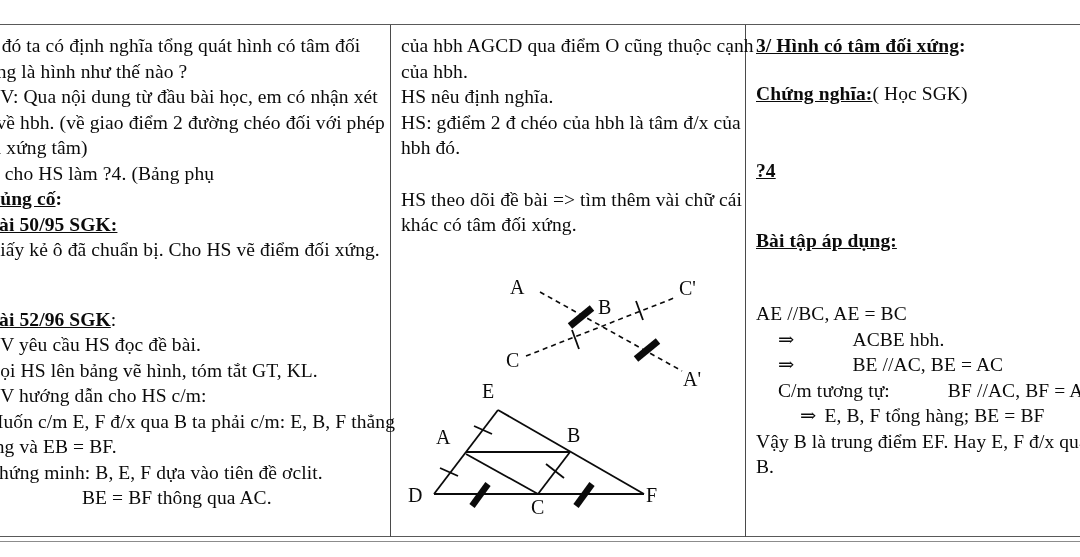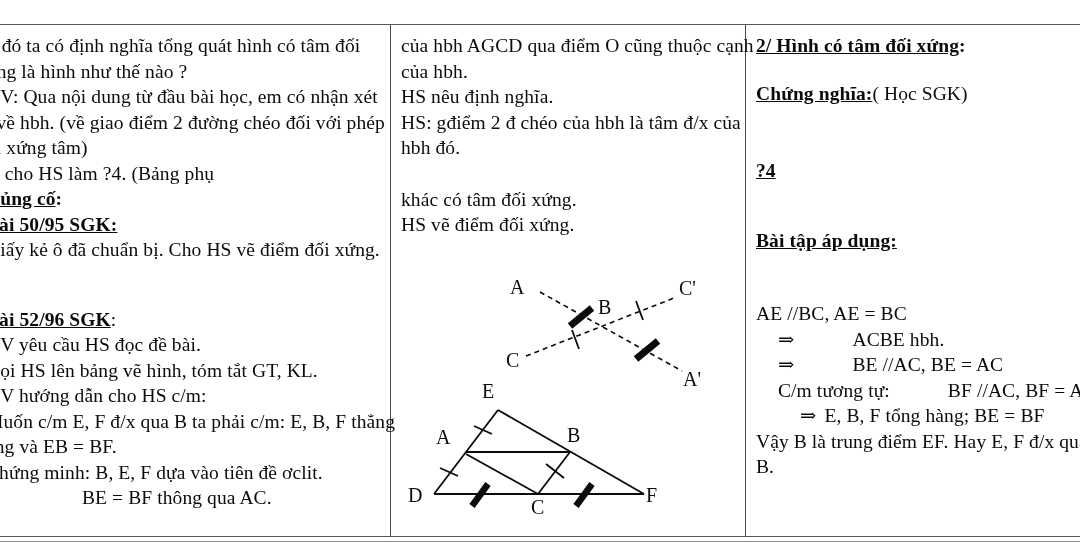--- a/index.html
+++ b/index.html
@@ -128,22 +128,22 @@
     <p class="line indent-3">BE = BF thông qua AC.</p>
   </div>
 
   <div class="col col-mid">
     <p class="line">của hbh AGCD qua điểm O cũng thuộc cạnh</p>
     <p class="line">của hbh.</p>
     <p class="line">HS nêu định nghĩa.</p>
     <p class="line">HS: gđiểm 2 đ chéo của hbh là tâm đ/x của</p>
     <p class="line">hbh đó.</p>
     <div class="spacer-26"></div>
+    <p class="line">HS theo dõi đề bài =&gt; tìm thêm vài chữ cái</p>
     <p class="line">khác có tâm đối xứng.</p>
-    <p class="line">HS vẽ điểm đối xứng.</p>
   </div>
 
   <div class="fig" id="fig-x">
     <svg width="250" height="125" viewBox="0 0 250 125" xmlns="http://www.w3.org/2000/svg">
 
       <line x1="62" y1="24" x2="204" y2="103" stroke="#0b0b0b" stroke-width="1.6" stroke-dasharray="5,4"></line>
 
       <line x1="48" y1="88" x2="196" y2="30" stroke="#0b0b0b" stroke-width="1.6" stroke-dasharray="5,4"></line>
 
       <line x1="92" y1="58" x2="114" y2="40" stroke="#0b0b0b" stroke-width="7"></line>
@@ -190,21 +190,21 @@
       <text x="84" y="20">E</text>
       <text x="38" y="66">A</text>
       <text x="169" y="64">B</text>
       <text x="10" y="124">D</text>
       <text x="133" y="136">C</text>
       <text x="248" y="124">F</text>
     </svg>
   </div>
 
   <div class="col col-right">
-    <p class="line"><span class="bu">2/ Hình có tâm đối xứng</span><span class="b">:</span></p>
+    <p class="line"><span class="bu">3/ Hình có tâm đối xứng</span><span class="b">:</span></p>
     <div class="spacer-22"></div>
     <p class="line"><span class="bu">Chứng nghĩa:</span><span>( Học SGK)</span></p>
     <div class="spacer-52"></div>
     <p class="line bu">?4</p>
     <div class="spacer-44"></div>
     <p class="line bu">Bài tập áp dụng:</p>
     <div class="spacer-22"></div>
     <div class="spacer-26"></div>
     <p class="line">AE //BC, AE = BC</p>
     <p class="line indent-2"><span>⇒</span><span class="indent-1">ACBE hbh.</span></p>

